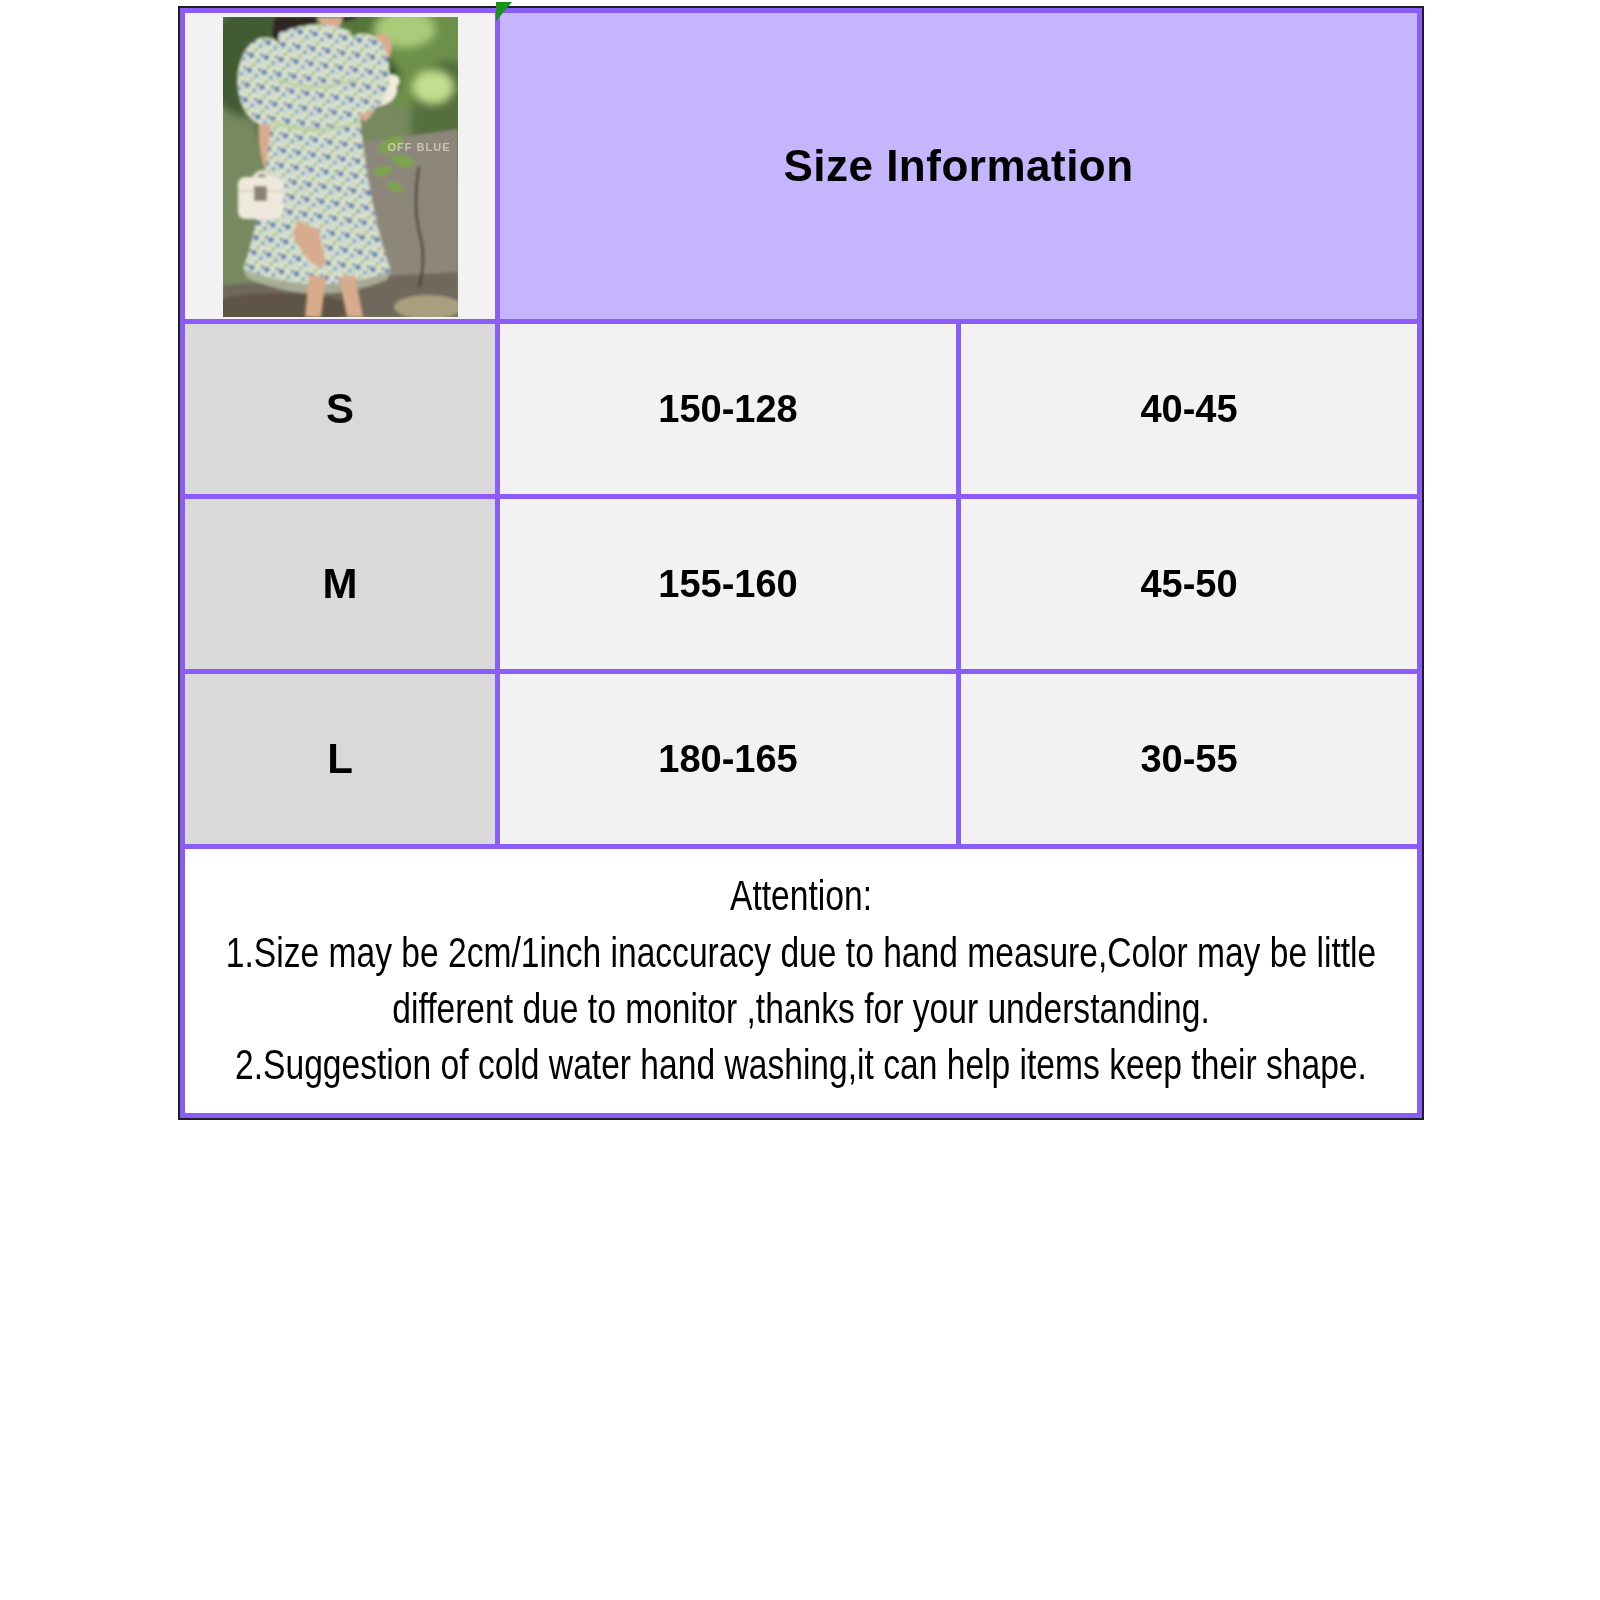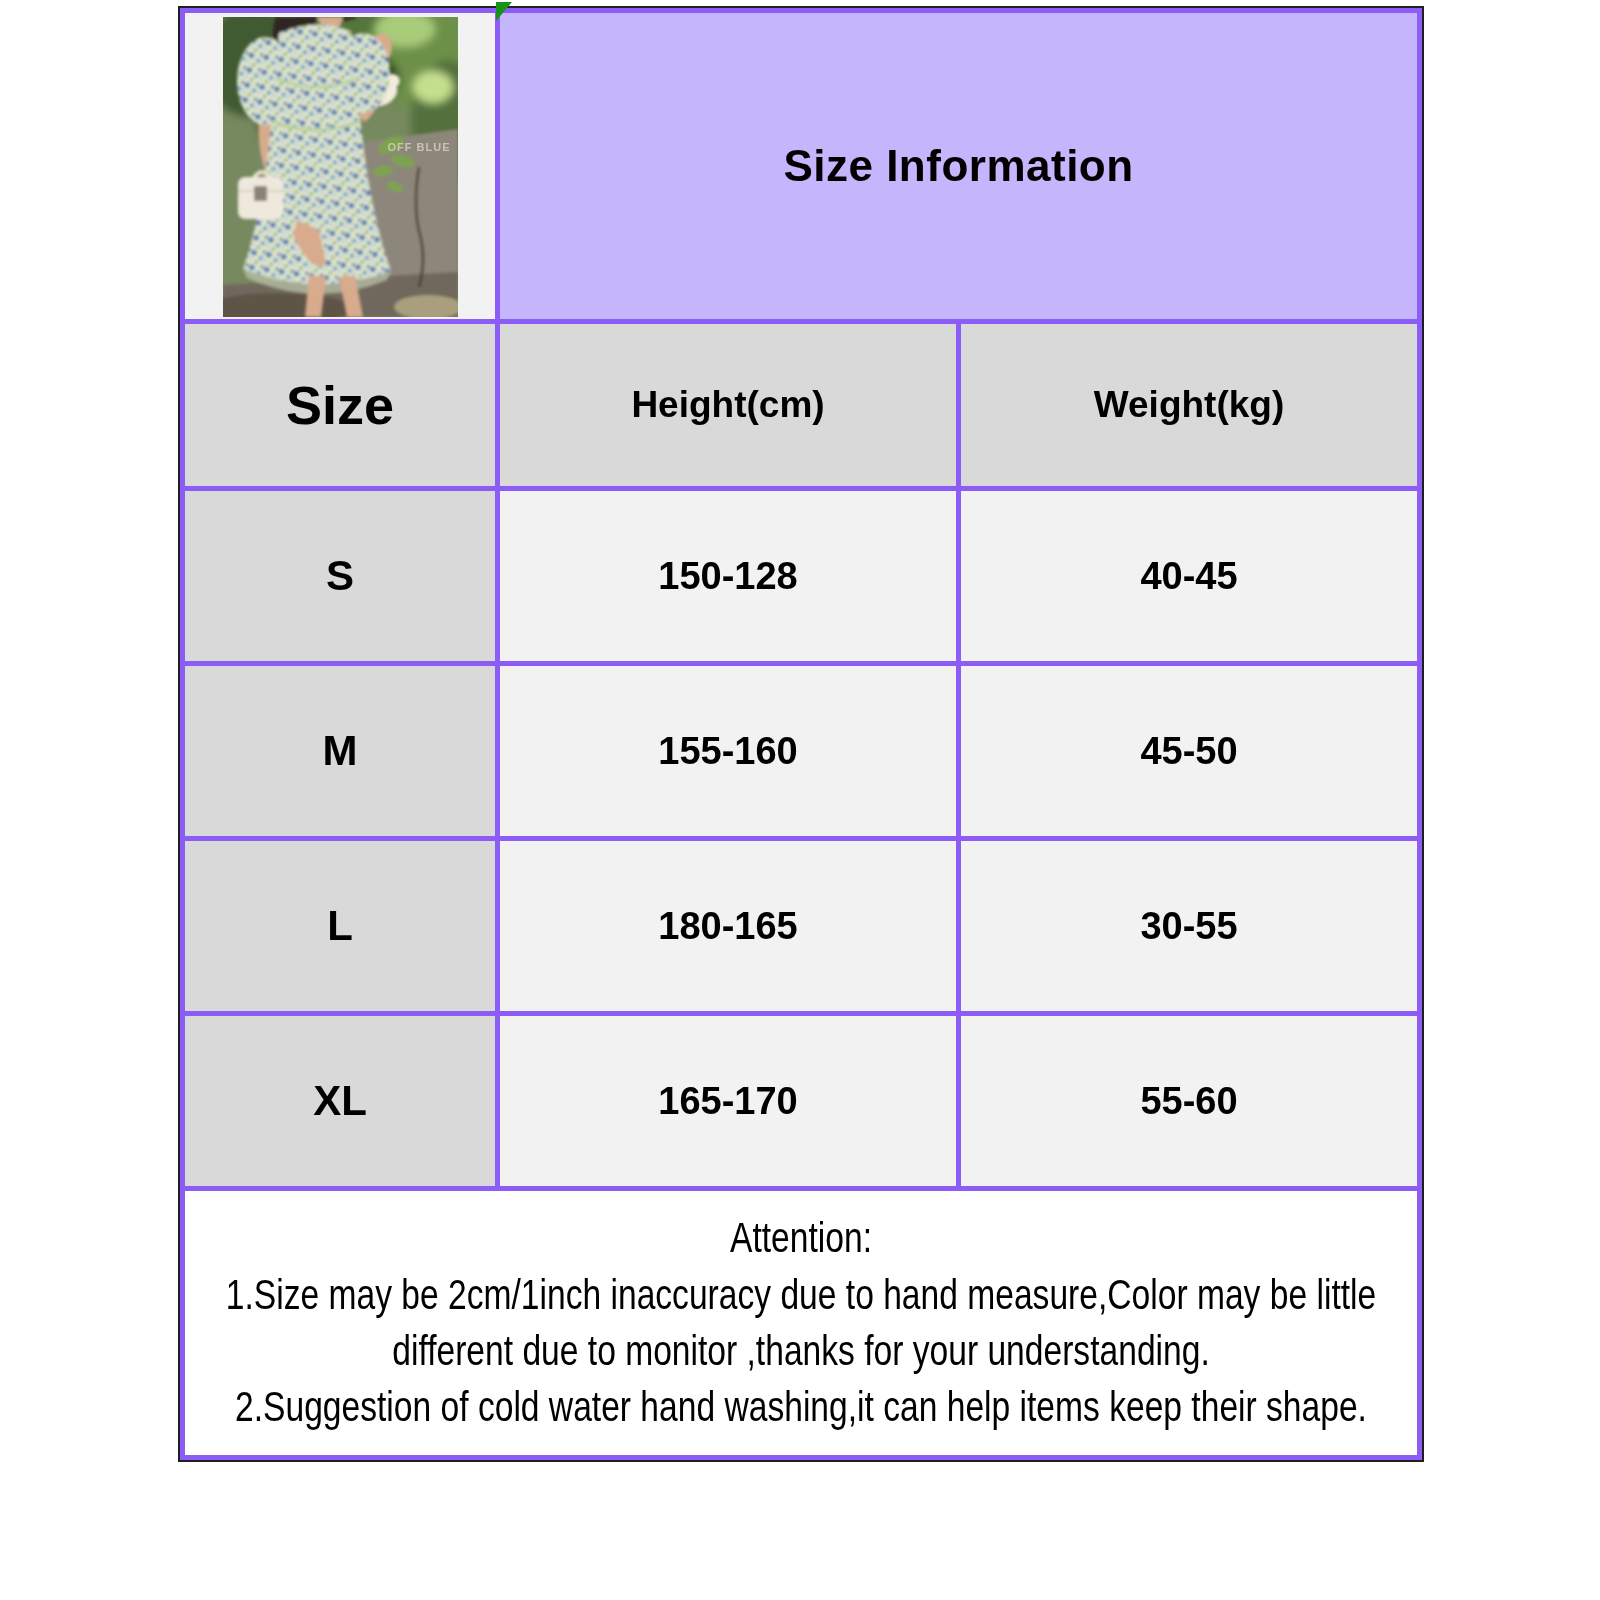--- a/index.html
+++ b/index.html
@@ -168,45 +168,35 @@
                 <rect x="31" y="169" width="13" height="15" fill="#8a8276"></rect>
               </g>
             </g>
           </svg>
         </td>
         <td class="c-title" colspan="2">
           <span>Size Information</span>
         </td>
       </tr>
 
-      <tr class="r-head">
-        <td class="c-size-h">Size</td>
-        <td class="c-h">Height(cm)</td>
-        <td class="c-h">Weight(kg)</td>
-      </tr>
 
       <tr class="r-data">
         <td class="c-size">S</td>
         <td class="c-val">150-128</td>
         <td class="c-val">40-45</td>
       </tr>
       <tr class="r-data">
         <td class="c-size">M</td>
         <td class="c-val">155-160</td>
         <td class="c-val">45-50</td>
       </tr>
       <tr class="r-data">
         <td class="c-size">L</td>
         <td class="c-val">180-165</td>
         <td class="c-val">30-55</td>
-      </tr>
-      <tr class="r-data">
-        <td class="c-size">XL</td>
-        <td class="c-val">165-170</td>
-        <td class="c-val">55-60</td>
       </tr>
 
       <tr class="r-note">
         <td class="c-note" colspan="3">
           <div class="narrow">
             <div class="note-line">Attention:</div>
             <div class="note-line">1.Size may be 2cm/1inch inaccuracy due to hand measure,Color may be little different due to monitor ,thanks for your understanding.</div>
             <div class="note-line">2.Suggestion of cold water hand washing,it can help items keep their shape.</div>
           </div>
         </td>

